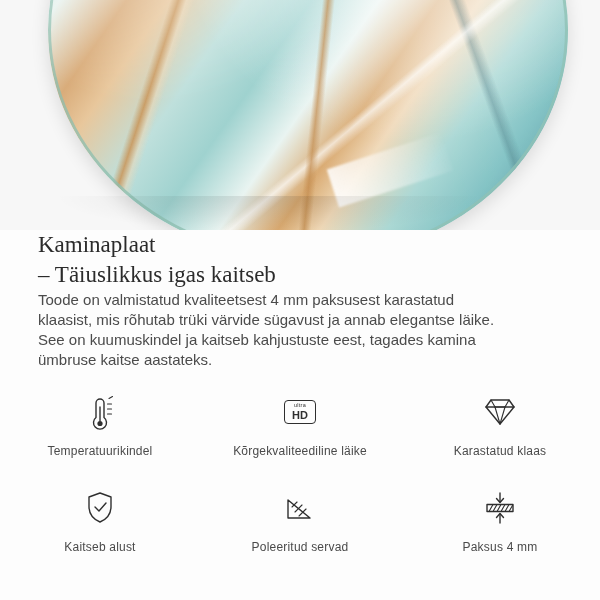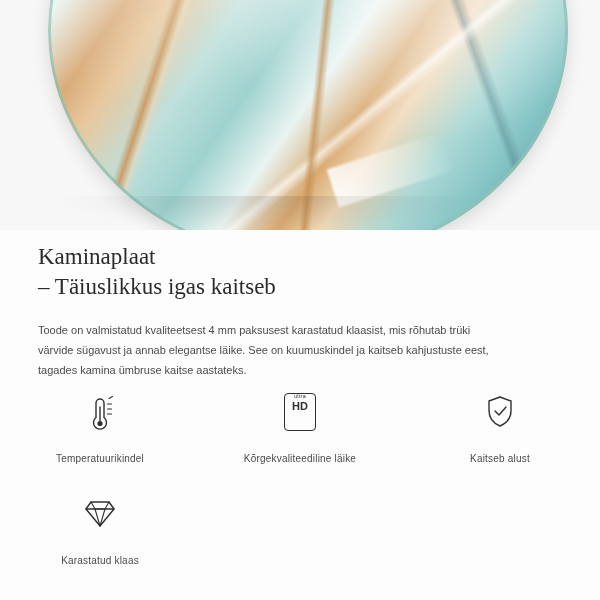--- a/index.html
+++ b/index.html
@@ -91,36 +91,36 @@
     position: absolute;
     left: 60px; top: 196px;
     width: 420px; height: 36px;
     background: radial-gradient(ellipse at 50% 0%, rgba(0,0,0,0.10) 0%, rgba(0,0,0,0) 72%);
     pointer-events: none;
   }
 
   
   .content {
     position: absolute;
-    top: 242px; left: 0;
+    top: 230px; left: 0;
     width: 600px;
   }
   .title {
     padding: 0 38px;
     font-family: "Liberation Serif", serif;
     font-size: 23px;
     line-height: 30px;
     color: #2b2b2b;
     font-weight: 400;
   }
   .title .line2 { display: block; }
   .desc {
-    margin-top: 18px;
+    margin-top: 0;
     padding: 0 38px;
-    font-size: 11px;
+    font-size: 15px;
     line-height: 20px;
     color: #4b4b4b;
     max-width: 540px;
   }
 
   
   .features {
     position: absolute;
     top: 388px; left: 0;
     width: 600px;
@@ -134,47 +134,48 @@
     align-items: center;
     justify-content: flex-start;
   }
   .feature-icon {
     height: 48px;
     display: flex;
     align-items: center;
     justify-content: center;
   }
   .feature-label {
-    margin-top: 17px;
-    font-size: 10px;
+    margin-top: 8px;
+    font-size: 12px;
     color: #4a4a4a;
     letter-spacing: 0.2px;
     text-align: center;
   }
   svg { display: block; }
   .stroke {
     fill: none;
     stroke: #2f2f2f;
     stroke-width: 1.4;
     stroke-linecap: round;
     stroke-linejoin: round;
   }
   .thin {
     fill: none;
     stroke: #2f2f2f;
     stroke-width: 1.1;
     stroke-linecap: round;
   }
   .hd-box {
-    width: 32px; height: 38px;
+    width: 32px; height: 24px;
     border: 1.4px solid #2f2f2f;
     border-radius: 4px;
     display: flex;
     flex-direction: column;
     align-items: center;
+    justify-content: center;
     line-height: 1;
   }
   .hd-top { font-size: 5.5px; letter-spacing: 0.3px; color: #2f2f2f; }
   .hd-big { font-size: 11px; font-weight: bold; color: #2f2f2f; margin-top: 1px; }
 </style>
 </head>
 <body>
 
 <div class="page">
 
@@ -217,39 +218,68 @@
         <div class="hd-box">
           <span class="hd-top">ultra</span>
           <span class="hd-big">HD</span>
         </div>
       </div>
       <div class="feature-label">Kõrgekvaliteediline läike</div>
     </div>
 
     <div class="feature">
       <div class="feature-icon">
-        <svg width="40" height="44" viewBox="0 0 40 44">
-          <path class="stroke" d="M20 7l11 4v9.5c0 8-5 13-11 15.5-6-2.5-11-7.5-11-15.5V11l11-4z"></path>
-          <polyline class="stroke" points="15,21 19,25 26,17"></polyline>
-        </svg>
-      </div>
-      <div class="feature-label">Kaitseb alust</div>
-    </div>
-
-    <div class="feature">
-      <div class="feature-icon">
         <svg width="44" height="40" viewBox="0 0 44 40">
           <path class="stroke" d="M8 15h28l-14 17L8 15z"></path>
           <path class="stroke" d="M8 15l5-7h18l5 7"></path>
           <line class="thin" x1="13" y1="8" x2="17" y2="15"></line>
           <line class="thin" x1="31" y1="8" x2="27" y2="15"></line>
           <line class="thin" x1="17" y1="15" x2="22" y2="32"></line>
           <line class="thin" x1="27" y1="15" x2="22" y2="32"></line>
           <line class="thin" x1="17" y1="15" x2="27" y2="15"></line>
         </svg>
       </div>
       <div class="feature-label">Karastatud klaas</div>
     </div>
 
-
+    <div class="feature">
+      <div class="feature-icon">
+        <svg width="40" height="44" viewBox="0 0 40 44">
+          <path class="stroke" d="M20 7l11 4v9.5c0 8-5 13-11 15.5-6-2.5-11-7.5-11-15.5V11l11-4z"></path>
+          <polyline class="stroke" points="15,21 19,25 26,17"></polyline>
+        </svg>
+      </div>
+      <div class="feature-label">Kaitseb alust</div>
+    </div>
+
+    <div class="feature">
+      <div class="feature-icon">
+        <svg width="44" height="40" viewBox="0 0 44 40">
+          <path class="stroke" d="M10 30V12l22 18H10z"></path>
+          <line class="thin" x1="19" y1="14" x2="14" y2="19"></line>
+          <line class="thin" x1="24" y1="17" x2="17" y2="24"></line>
+          <line class="thin" x1="28" y1="21" x2="21" y2="28"></line>
+        </svg>
+      </div>
+      <div class="feature-label">Poleeritud servad</div>
+    </div>
+
+    <div class="feature">
+      <div class="feature-icon">
+        <svg width="44" height="42" viewBox="0 0 44 42">
+          <line class="stroke" x1="22" y1="6" x2="22" y2="15"></line>
+          <polyline class="stroke" points="18.5,11.5 22,15.5 25.5,11.5"></polyline>
+          <line class="stroke" x1="22" y1="36" x2="22" y2="27"></line>
+          <polyline class="stroke" points="18.5,30.5 22,26.5 25.5,30.5"></polyline>
+          <rect class="stroke" x="9" y="17.5" width="26" height="7"></rect>
+          <line class="thin" x1="11" y1="24.5" x2="15" y2="17.5"></line>
+          <line class="thin" x1="15" y1="24.5" x2="19" y2="17.5"></line>
+          <line class="thin" x1="19" y1="24.5" x2="23" y2="17.5"></line>
+          <line class="thin" x1="23" y1="24.5" x2="27" y2="17.5"></line>
+          <line class="thin" x1="27" y1="24.5" x2="31" y2="17.5"></line>
+          <line class="thin" x1="31" y1="24.5" x2="34.5" y2="18.4"></line>
+        </svg>
+      </div>
+      <div class="feature-label">Paksus 4 mm</div>
+    </div>
 
   </div>
 </div>
 
 </body></html>

